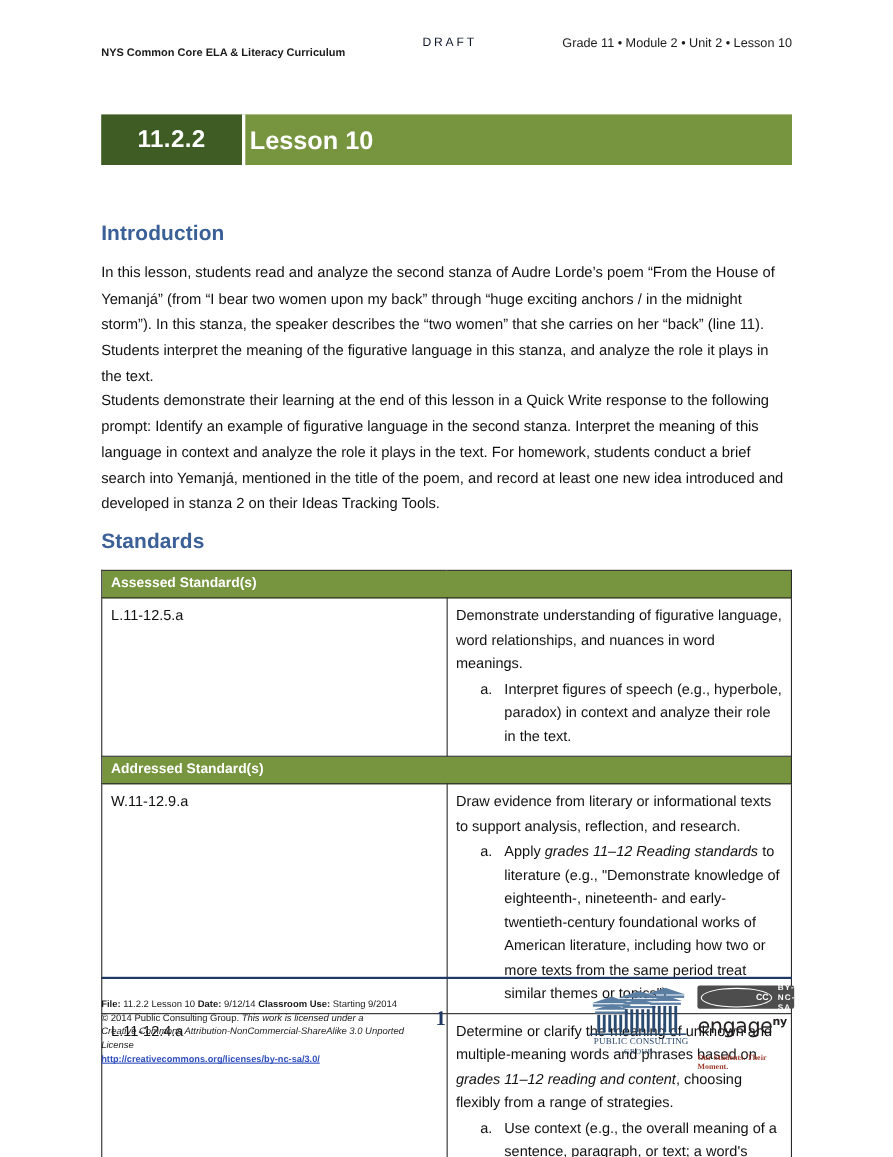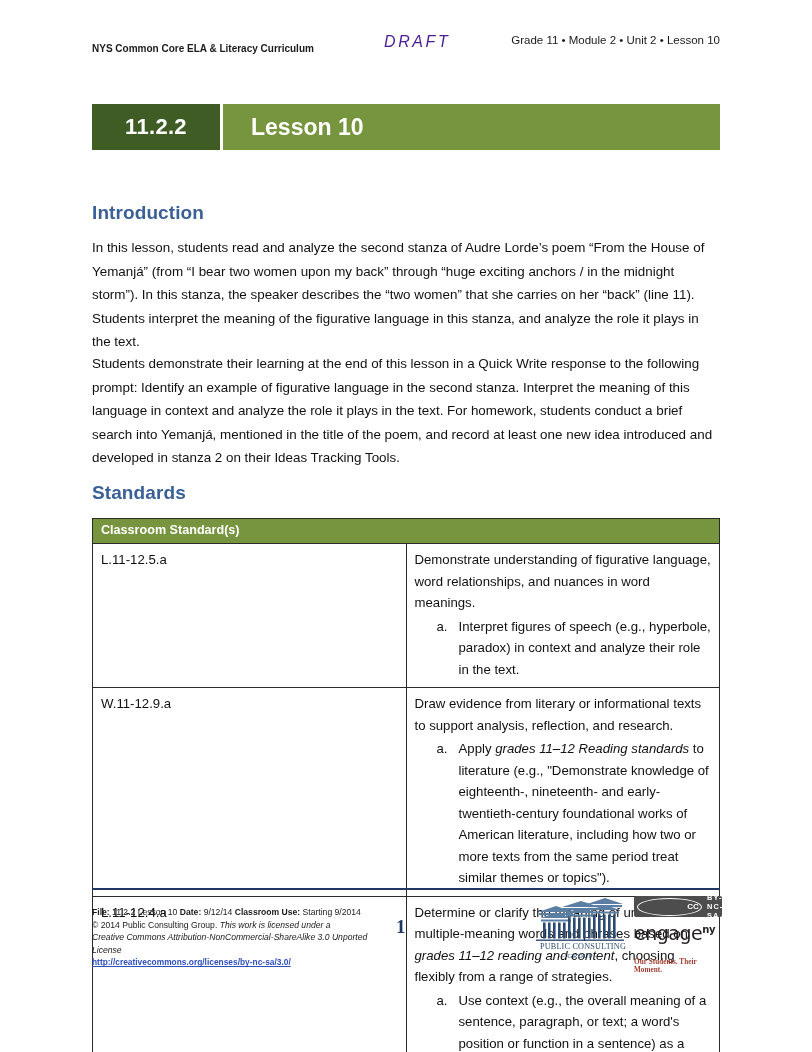--- a/index.html
+++ b/index.html
@@ -36,25 +36,24 @@
     font-size: 10px;
     font-weight: bold;
     color: #1a1a1a;
     white-space: nowrap;
     margin-top: 10px;
   }
   .hdr-center {
     position: absolute;
     left: 292px;
     top: 0;
-    font-size: 16px;
+    font-size: 11px;
     letter-spacing: 2.6px;
-    color: #4c1d95;
+    color: #0f172a;
     white-space: nowrap;
-    font-style: italic;
   }
   .hdr-right {
     position: absolute;
     right: 0;
     top: 1px;
     font-size: 11.5px;
     color: #1a1a1a;
     white-space: nowrap;
   }
 
@@ -78,21 +77,21 @@
     font-size: 22px;
     font-weight: bold;
     letter-spacing: 0.3px;
   }
   .banner-title {
     flex: 1;
     background: #77943f;
     color: #ffffff;
     display: flex;
     align-items: center;
-    padding-left: 28px;
+    padding-left: 4px;
     font-size: 23px;
     font-weight: bold;
     box-sizing: border-box;
     border-left: 3px solid #ffffff;
   }
 
   
   .section-heading {
     position: absolute;
     left: 92px;
@@ -320,33 +319,36 @@
 
   <div class="body-par" id="intro-par-1">In this lesson, students read and analyze the second stanza of Audre Lorde’s poem “From the House of Yemanjá” (from “I bear two women upon my back” through “huge exciting anchors / in the midnight storm”). In this stanza, the speaker describes the “two women” that she carries on her “back” (line 11). Students interpret the meaning of the figurative language in this stanza, and analyze the role it plays in the text.</div>
 
   <div class="body-par" id="intro-par-2">Students demonstrate their learning at the end of this lesson in a Quick Write response to the following prompt: Identify an example of figurative language in the second stanza. Interpret the meaning of this language in context and analyze the role it plays in the text. For homework, students conduct a brief search into Yemanjá, mentioned in the title of the poem, and record at least one new idea introduced and developed in stanza 2 on their Ideas Tracking Tools.</div>
 
   <div class="section-heading" id="heading-standards">Standards</div>
 
   <table class="std-table">
     <tbody>
       <tr class="group-header">
-        <td colspan="2">Classroom Standard(s)</td>
+        <td colspan="2">Assessed Standard(s)</td>
       </tr>
       <tr>
         <td class="code-col">L.11-12.5.a</td>
         <td>
           <span>Demonstrate understanding of figurative language, word relationships, and nuances in word meanings.</span>
           <div class="sub-item">
             <span class="sub-letter">a.</span>
             <span class="sub-text">Interpret figures of speech (e.g., hyperbole, paradox) in context and analyze their role in the text.</span>
           </div>
         </td>
       </tr>
 
+      <tr class="group-header">
+        <td colspan="2">Addressed Standard(s)</td>
+      </tr>
 
       <tr>
         <td class="code-col">W.11-12.9.a</td>
         <td>
           <span>Draw evidence from literary or informational texts to support analysis, reflection, and research.</span>
           <div class="sub-item">
             <span class="sub-letter">a.</span>
             <span class="sub-text"><span>Apply </span><span class="it">grades 11–12 Reading standards</span><span> to literature (e.g., "Demonstrate knowledge of eighteenth-, nineteenth- and early-twentieth-century foundational works of American literature, including how two or more texts from the same period treat similar themes or topics").</span></span>
           </div>
         </td>

